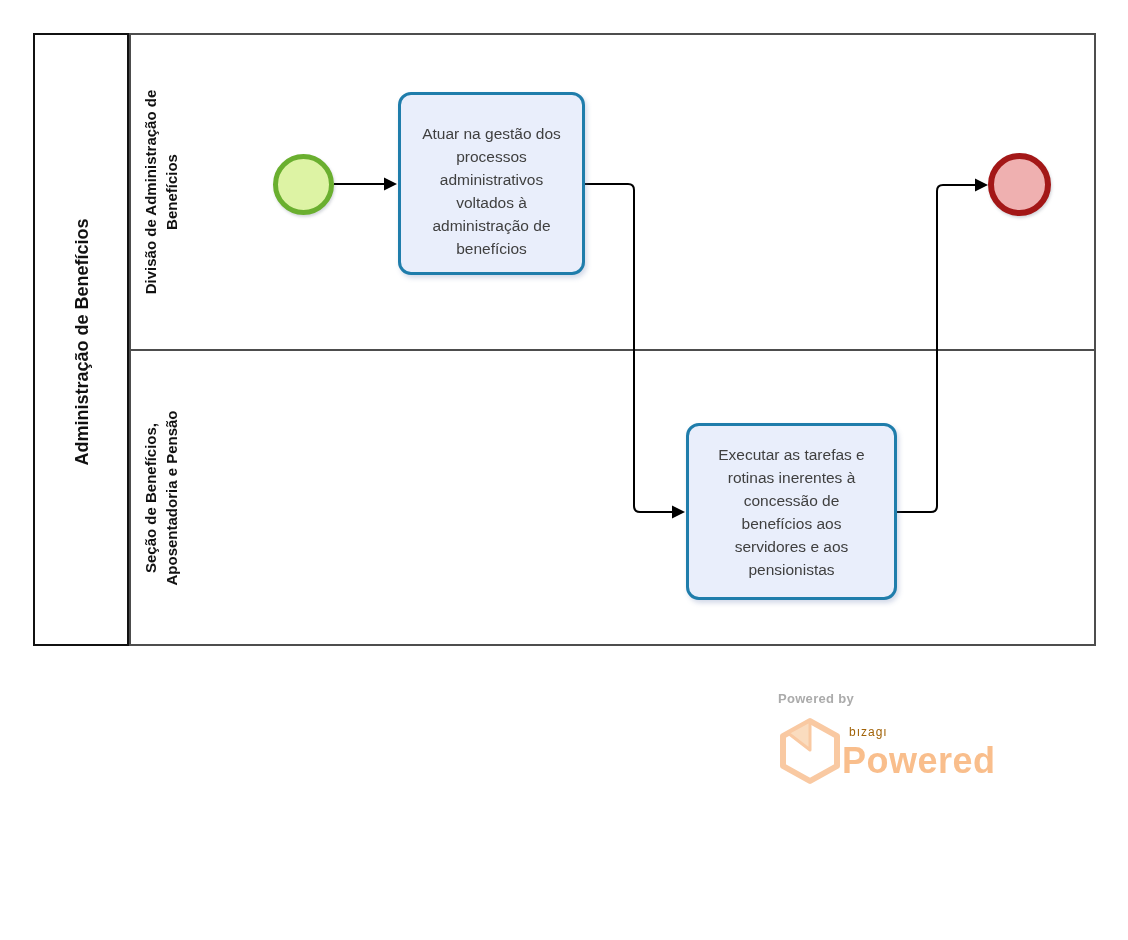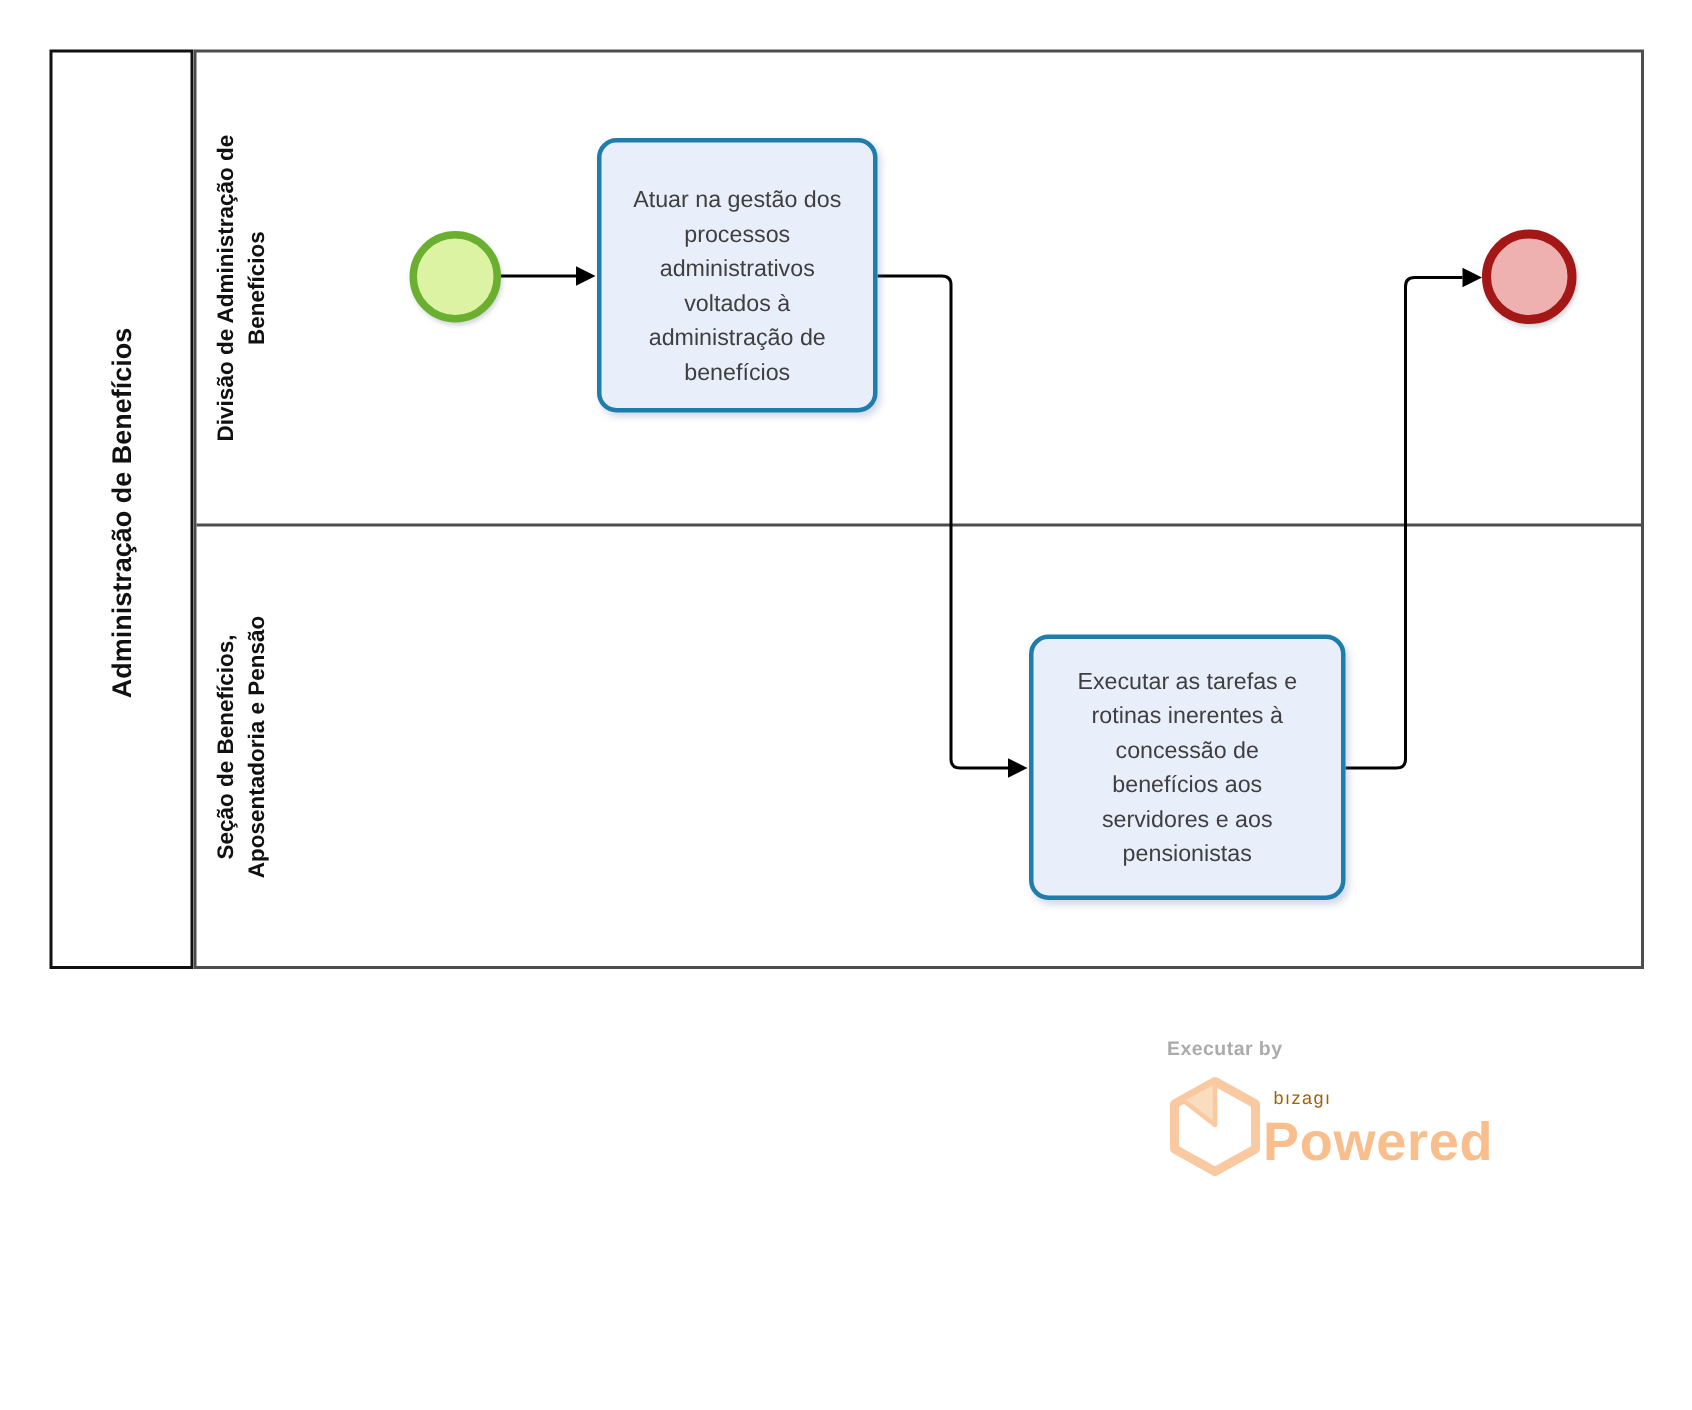--- a/index.html
+++ b/index.html
@@ -158,21 +158,21 @@
   <div class="task task-1">
     <div class="task-text">Atuar na gestão dos processos administrativos voltados à administração de benefícios</div>
   </div>
 
   <div class="task task-2">
     <div class="task-text">Executar as tarefas e rotinas inerentes à concessão de benefícios aos servidores e aos pensionistas</div>
   </div>
 
   <div class="event-circle end-event"></div>
 
-  <div class="powered-by">Executar by</div>
+  <div class="powered-by">Powered by</div>
   <div class="logo-icon">
     <svg width="62" height="68" viewBox="0 0 62 68" xmlns="http://www.w3.org/2000/svg">
       <path d="M 31 4 L 58 19 L 58 49 L 31 64 L 4 49 L 4 19 Z" fill="none" stroke="#f9c9a2" stroke-width="6" stroke-linejoin="round"></path>
       <polygon points="9,16 31,4 31,33" fill="#fadcbf" stroke="#f9c9a2" stroke-width="3" stroke-linejoin="round"></polygon>
     </svg>
   </div>
   <div class="brand-text">bızagı</div>
   <div class="product-text">Powered</div>
 
 </div>

